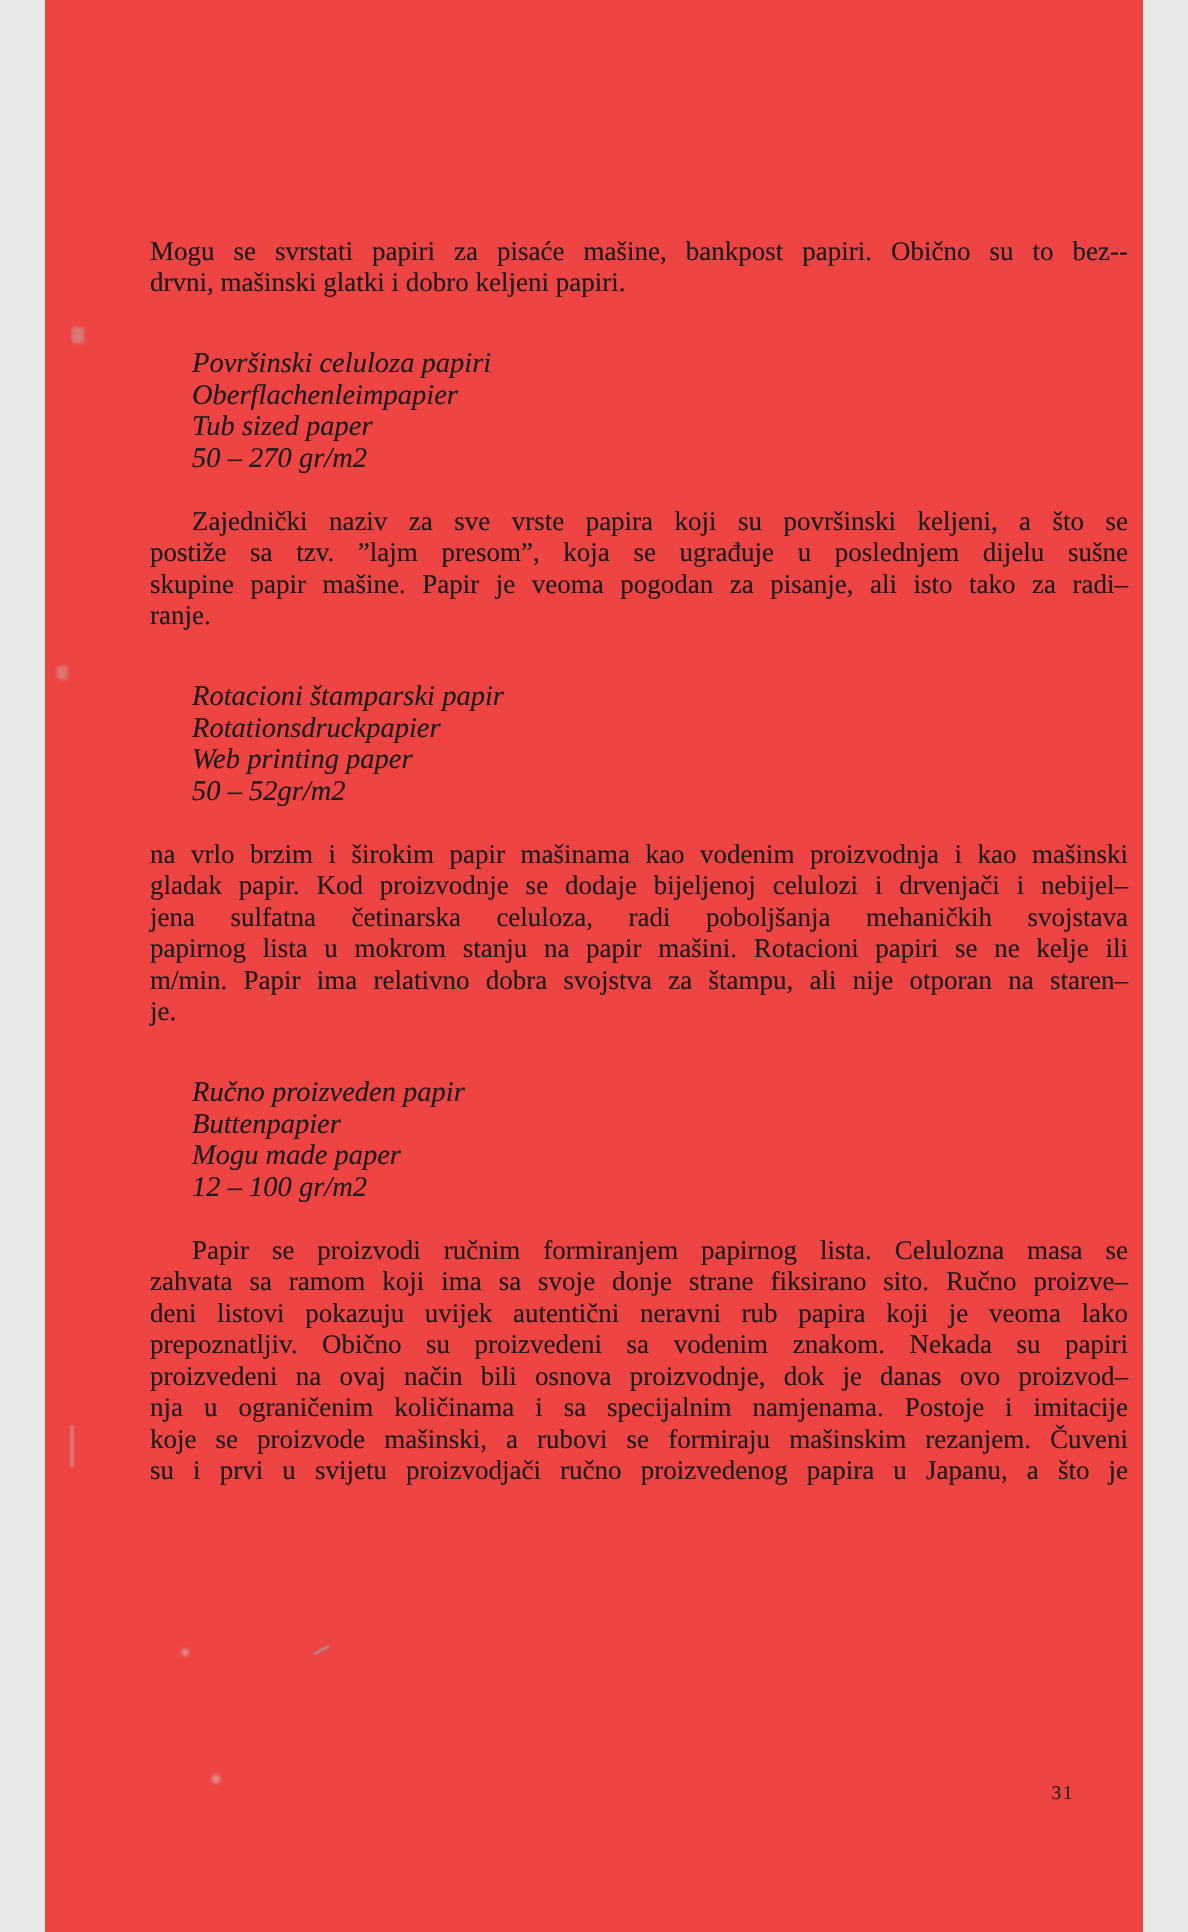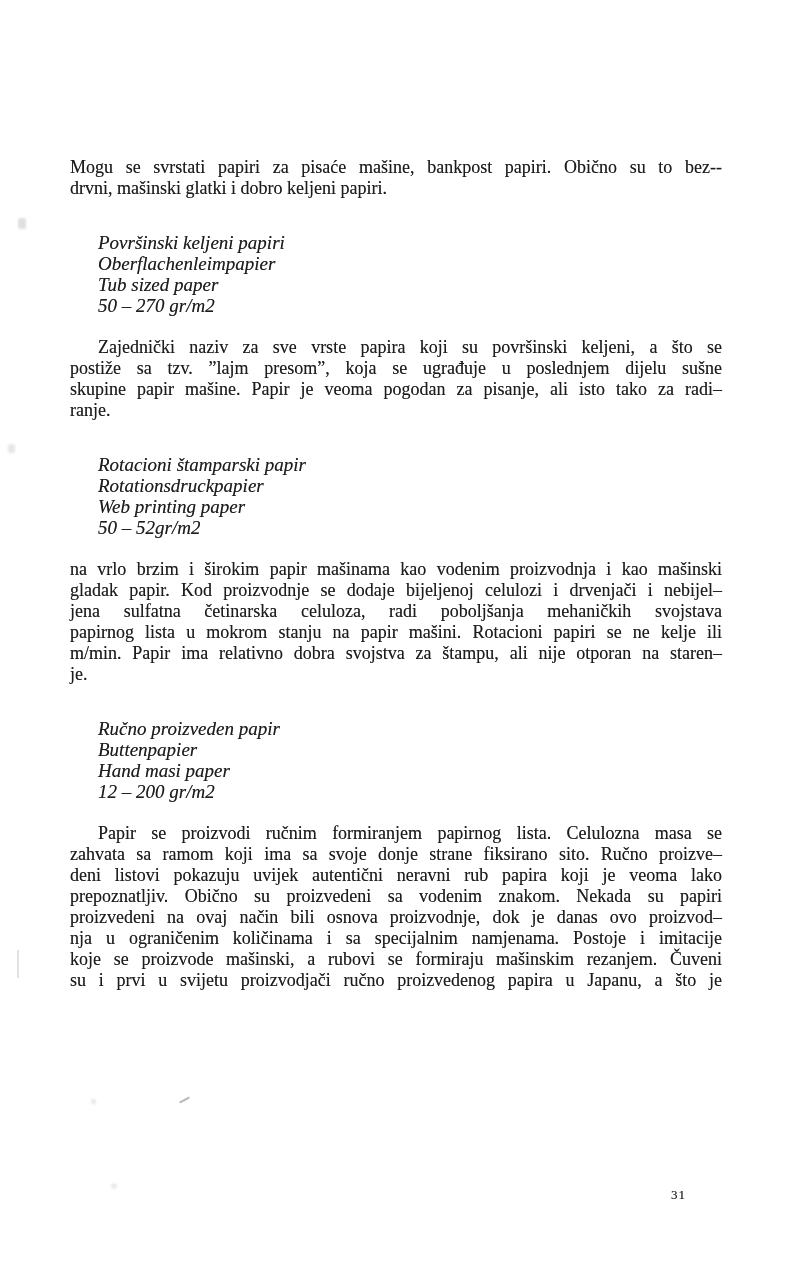--- a/index.html
+++ b/index.html
@@ -1,22 +1,22 @@
 <!DOCTYPE html>
 <html><head>
 <meta charset="utf-8">
 <style>
   html, body { margin: 0; padding: 0; background: #e8e8e6; }
 
   .page {
     position: relative;
-    width: 792px;
+    width: 732px;
     height: 1288px;
     margin: 0 auto;
-    background: #ffffff;
+    background: #ef4444;
     overflow: hidden;
     font-family: "Liberation Serif", serif;
     color: #1d1d1d;
   }
 
   .page-body {
     position: absolute;
     left: 70px;
     top: 157px;
     width: 652px;
@@ -74,21 +74,21 @@
 </head>
 <body>
 
 <div class="page">
   <div class="page-body">
       <div class="block paragraph">
         <div class="line first">Mogu se svrstati papiri za pisaće mašine, bankpost papiri. Obično su to bez--</div>
         <div class="line last">drvni, mašinski glatki i dobro keljeni papiri.</div>
       </div>
       <div class="block terms">
-        <div class="line first">Površinski keljeni papiri</div>
+        <div class="line first">Površinski celuloza papiri</div>
         <div class="line">Oberflachenleimpapier</div>
         <div class="line">Tub sized paper</div>
         <div class="line last">50 – 270 gr/m2</div>
       </div>
       <div class="block paragraph indent">
         <div class="line first">Zajednički naziv za sve vrste papira koji su površinski keljeni, a što se</div>
         <div class="line">postiže sa tzv. ”lajm presom”, koja se ugrađuje u poslednjem dijelu sušne</div>
         <div class="line">skupine papir mašine. Papir je veoma pogodan za pisanje, ali isto tako za radi–</div>
         <div class="line last">ranje.</div>
       </div>
@@ -102,22 +102,22 @@
         <div class="line">na vrlo brzim i širokim papir mašinama kao vodenim proizvodnja i kao mašinski</div>
         <div class="line">gladak papir. Kod proizvodnje se dodaje bijeljenoj celulozi i drvenjači i nebijel–</div>
         <div class="line">jena sulfatna četinarska celuloza, radi poboljšanja mehaničkih svojstava</div>
         <div class="line">papirnog lista u mokrom stanju na papir mašini. Rotacioni papiri se ne kelje ili</div>
         <div class="line">m/min. Papir ima relativno dobra svojstva za štampu, ali nije otporan na staren–</div>
         <div class="line last">je.</div>
       </div>
       <div class="block terms">
         <div class="line first">Ručno proizveden papir</div>
         <div class="line">Buttenpapier</div>
-        <div class="line">Hand masi paper</div>
-        <div class="line last">12 – 200 gr/m2</div>
+        <div class="line">Mogu made paper</div>
+        <div class="line last">12 – 100 gr/m2</div>
       </div>
       <div class="block paragraph indent">
         <div class="line first">Papir se proizvodi ručnim formiranjem papirnog lista. Celulozna masa se</div>
         <div class="line">zahvata sa ramom koji ima sa svoje donje strane fiksirano sito. Ručno proizve–</div>
         <div class="line">deni listovi pokazuju uvijek autentični neravni rub papira koji je veoma lako</div>
         <div class="line">prepoznatljiv. Obično su proizvedeni sa vodenim znakom. Nekada su papiri</div>
         <div class="line">proizvedeni na ovaj način bili osnova proizvodnje, dok je danas ovo proizvod–</div>
         <div class="line">nja u ograničenim količinama i sa specijalnim namjenama. Postoje i imitacije</div>
         <div class="line">koje se proizvode mašinski, a rubovi se formiraju mašinskim rezanjem. Čuveni</div>
         <div class="line">su i prvi u svijetu proizvodjači ručno proizvedenog papira u Japanu, a što je</div>

